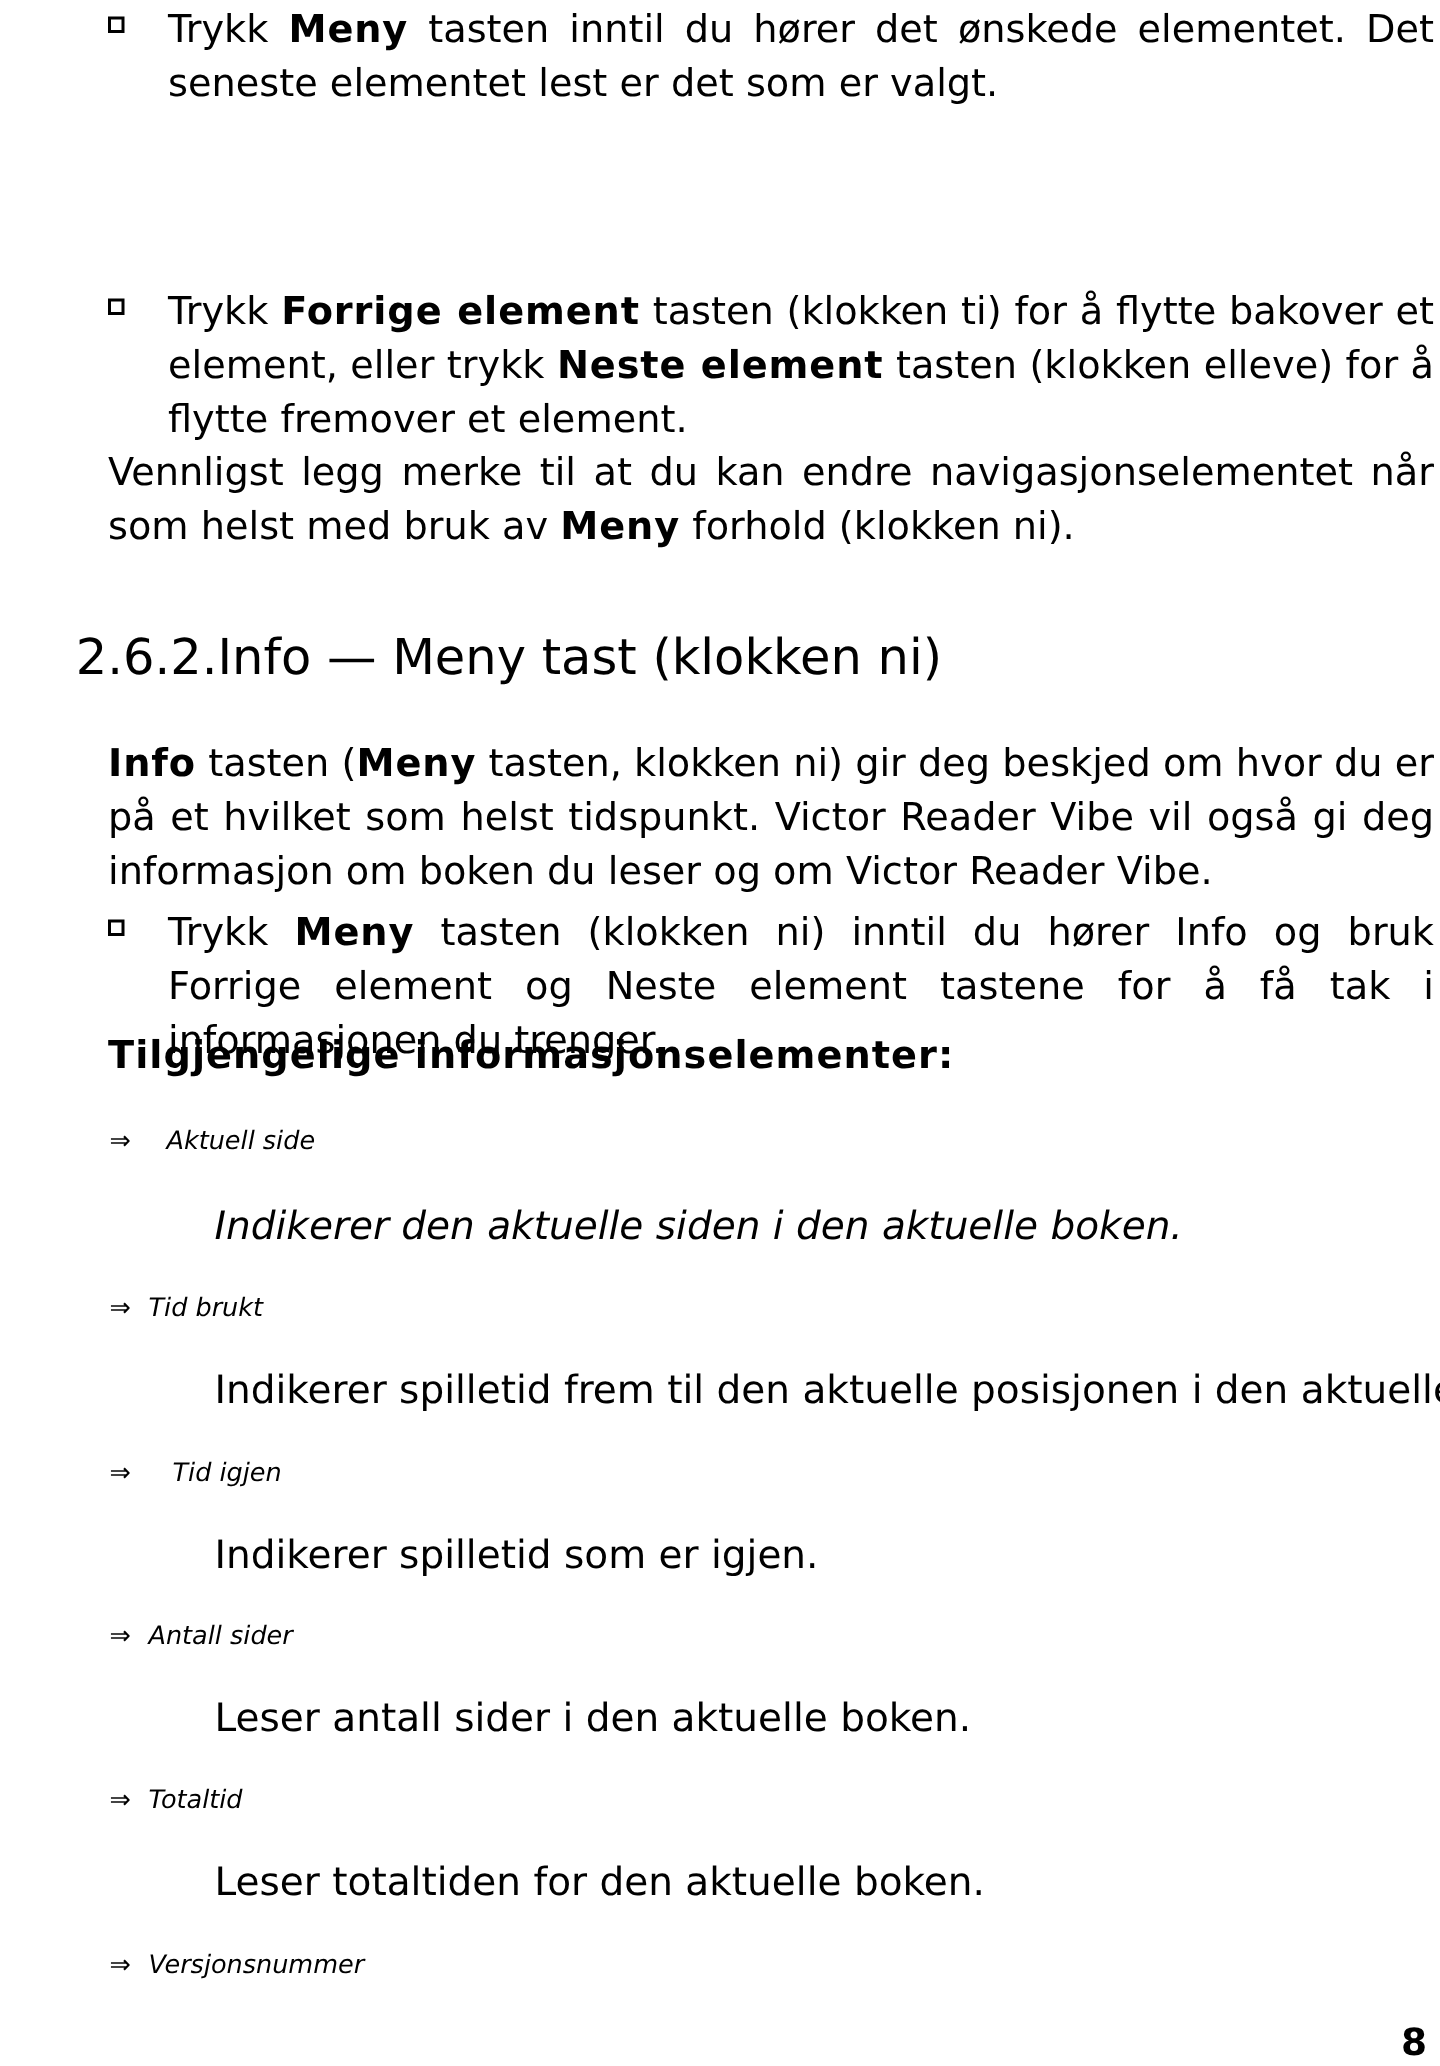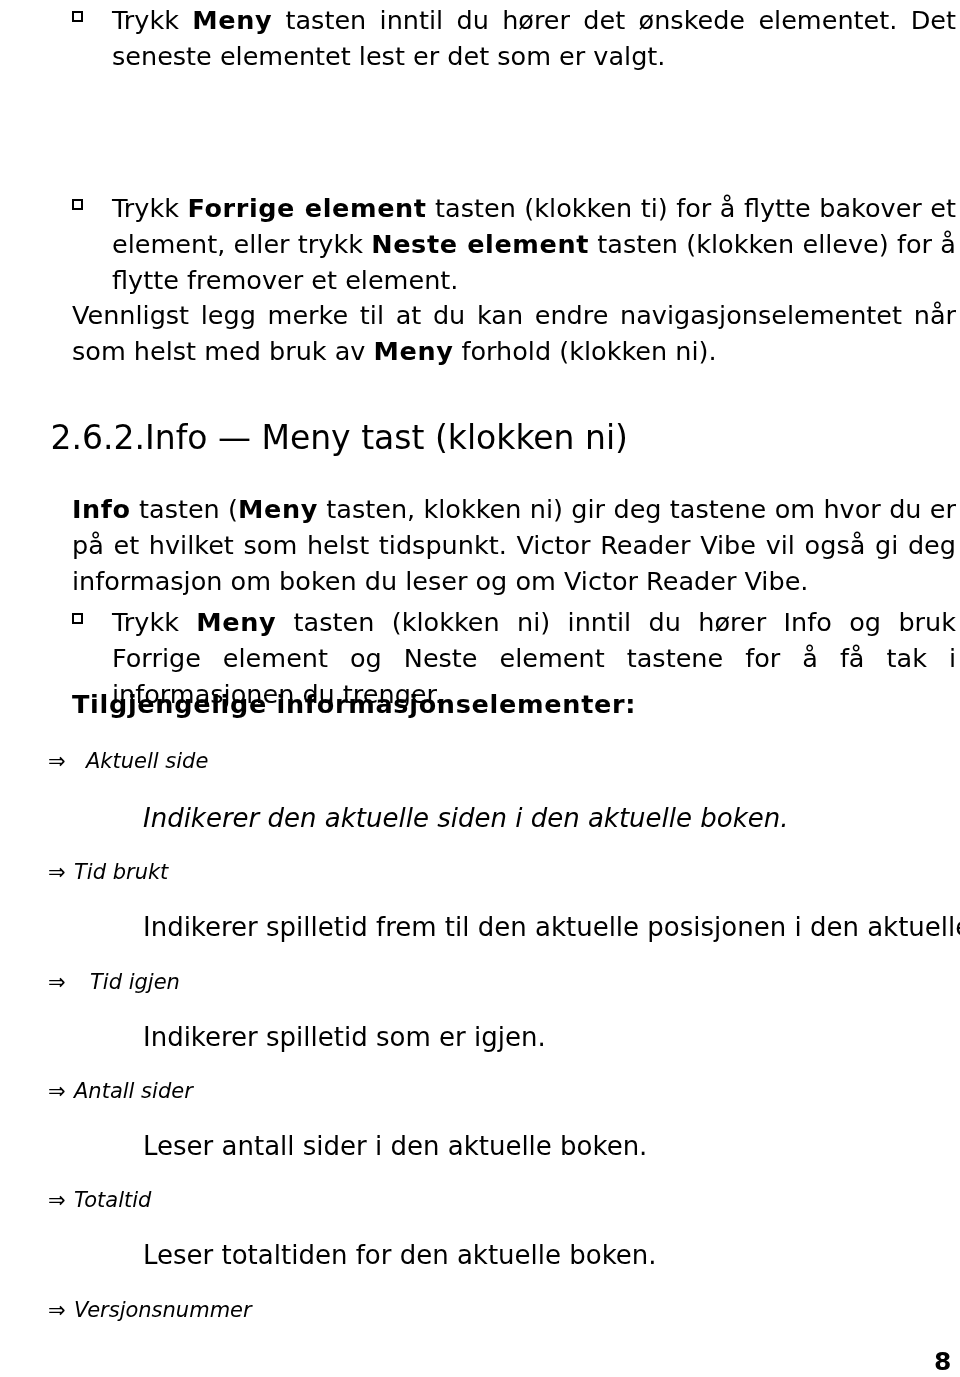--- a/index.html
+++ b/index.html
@@ -78,24 +78,25 @@
     font-size: 25.5px;
     line-height: 34px;
     font-weight: bold;
     letter-spacing: 0.7px;
     white-space: nowrap;
   }
 
   
   .arrow-item {
     position: absolute;
-    font-size: 21px;
+    font-size: 17px;
     line-height: 34px;
     font-style: italic;
     white-space: nowrap;
+    margin-left: 25px;
   }
   .arrow-glyph {
     font-style: normal;
     display: inline-block;
   }
   .arrow-label {
     display: inline-block;
   }
 
   .arrow-desc {
@@ -138,21 +139,21 @@
 
   <div class="para" style="left:72px; top:297px; width:884px;">
     <span>Vennligst legg merke til at du kan endre navigasjonselementet når som helst med bruk av </span><b>Meny</b><span> forhold (klokken ni).</span>
   </div>
 
   <div class="heading" style="left:8px; top:418px;">
     <span class="num">2.6.2.</span><span>Info — Meny tast (klokken ni)</span>
   </div>
 
   <div class="para" style="left:72px; top:491px; width:884px;">
-    <b>Info</b><span> tasten (</span><b>Meny</b><span> tasten, klokken ni) gir deg tastene om hvor du er på et hvilket som helst tidspunkt. Victor Reader Vibe vil også gi deg informasjon om boken du leser og om Victor Reader Vibe.</span>
+    <b>Info</b><span> tasten (</span><b>Meny</b><span> tasten, klokken ni) gir deg beskjed om hvor du er på et hvilket som helst tidspunkt. Victor Reader Vibe vil også gi deg informasjon om boken du leser og om Victor Reader Vibe.</span>
   </div>
 
   <div class="bullet-item" style="left:72px; top:604px; width:884px;">
     <span class="bullet-glyph"></span>
     <span class="bullet-body" style="padding-left:40px;">
       <span>Trykk </span><b>Meny</b><span> tasten (klokken ni) inntil du hører Info og bruk Forrige element og Neste element tastene for å få tak i informasjonen du trenger.</span>
     </span>
   </div>
 
   <div class="subheading" style="left:72px; top:687px;">Tilgjengelige informasjonselementer:</div>

